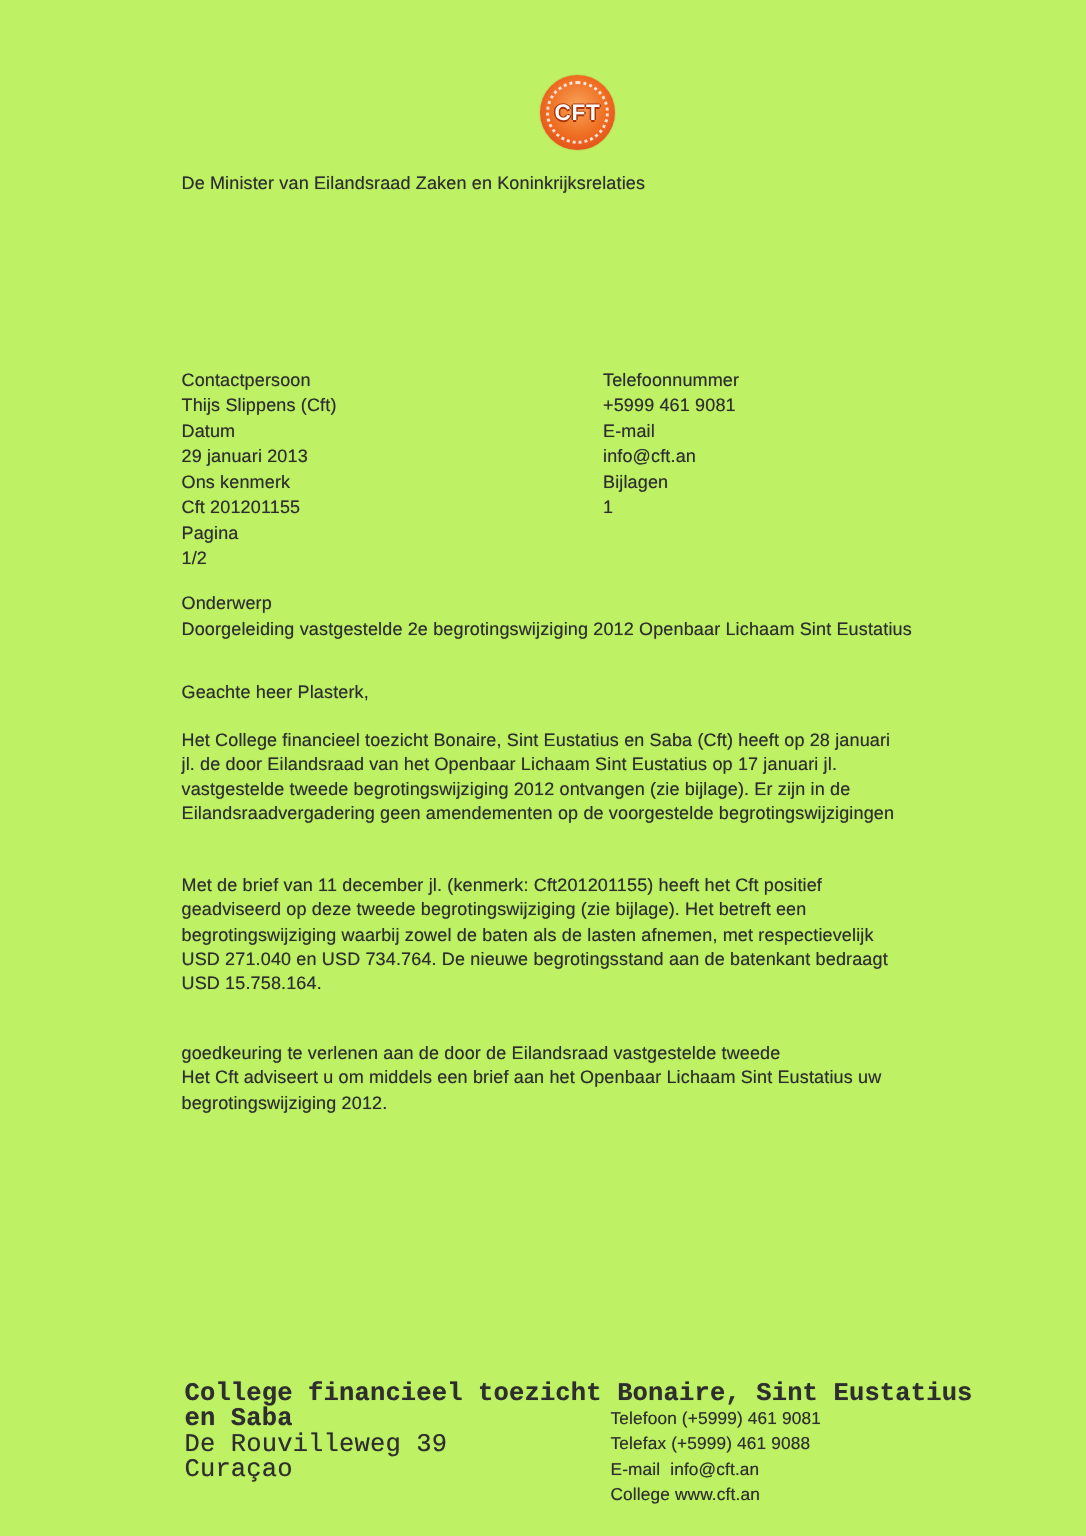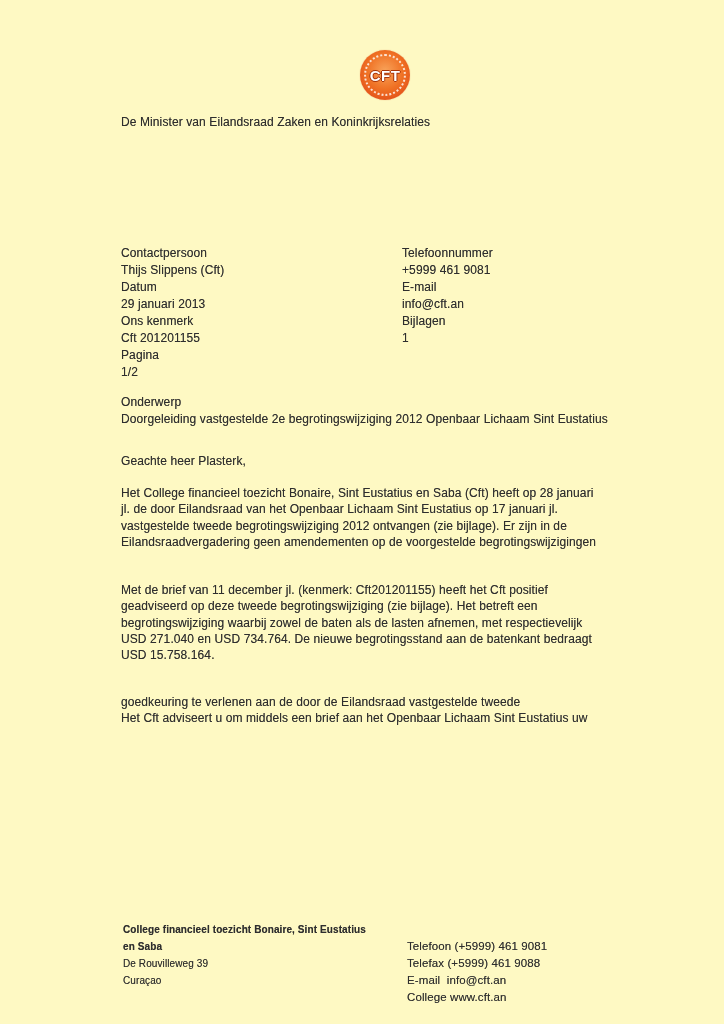--- a/index.html
+++ b/index.html
@@ -4,21 +4,21 @@
 <style>
   html,body{margin:0;padding:0;}
   body{
     width:724px;height:1024px;
     background:#ffffff;
     font-family:"Liberation Sans", sans-serif;
     color:#2e2e2e;
     position:relative;
     overflow:hidden;
   }
-  .page{position:absolute;inset:0;background:#fef9c3;}
+  .page{position:absolute;inset:0;background:#bef264;}
   .line{min-height:17px;line-height:17px;font-size:12px;letter-spacing:.1px;
         text-shadow:0 0 .5px rgba(45,45,45,.55);white-space:pre;}
   
   .logo{
     position:absolute;left:360px;top:50px;width:50px;height:50px;
     border-radius:50%;
     background:radial-gradient(circle at 50% 42%, #f8a35a 0%, #ef7124 48%, #e4521a 78%, #df4a14 100%);
     box-shadow:0 0 1px rgba(200,70,20,.6);
     display:flex;align-items:center;justify-content:center;
   }
@@ -36,21 +36,21 @@
   .meta-left{left:121px;}
   .meta-right{left:402px;}
   .subject{position:absolute;left:121px;top:394px;}
   .salutation{position:absolute;left:121px;top:453px;}
   .paragraph{position:absolute;left:121px;}
   .paragraph .line{min-height:16.3px;line-height:16.3px;}
   .p1{top:485px;}
   .p2{top:582px;}
   .p3{top:694px;}
   .footer-left{position:absolute;left:123px;top:921px;}
-  .footer-left .line{font-size:10px;line-height:17px;min-height:17px;}
+  .footer-left .line{font-size:17px;line-height:17px;min-height:17px;font-family:Liberation Mono, monospace;}
   .footer-right{position:absolute;left:407px;top:938px;}
   .footer-right .line{font-size:11.5px;line-height:17px;min-height:17px;}
   .bold{font-weight:bold;}
 </style>
 </head>
 <body>
 
 <div class="page">
 
   <div class="logo">
@@ -125,20 +125,21 @@
       <div class="line">geadviseerd op deze tweede begrotingswijziging (zie bijlage). Het betreft een</div>
       <div class="line">begrotingswijziging waarbij zowel de baten als de lasten afnemen, met respectievelijk</div>
       <div class="line">USD 271.040 en USD 734.764. De nieuwe begrotingsstand aan de batenkant bedraagt</div>
       <div class="line">USD 15.758.164.</div>
     </div>
 
   <div class="paragraph p3">
 
   <div class="line">goedkeuring te verlenen aan de door de Eilandsraad vastgestelde tweede</div>
       <div class="line">Het Cft adviseert u om middels een brief aan het Openbaar Lichaam Sint Eustatius uw</div>
+      <div class="line">begrotingswijziging 2012.</div>
     </div>
 
   <div class="footer-left">
     <div class="line bold">College financieel toezicht Bonaire, Sint Eustatius</div>
     <div class="line bold">en Saba</div>
     <div class="line">De Rouvilleweg 39</div>
     <div class="line">Curaçao</div>
   </div>
 
   <div class="footer-right">

